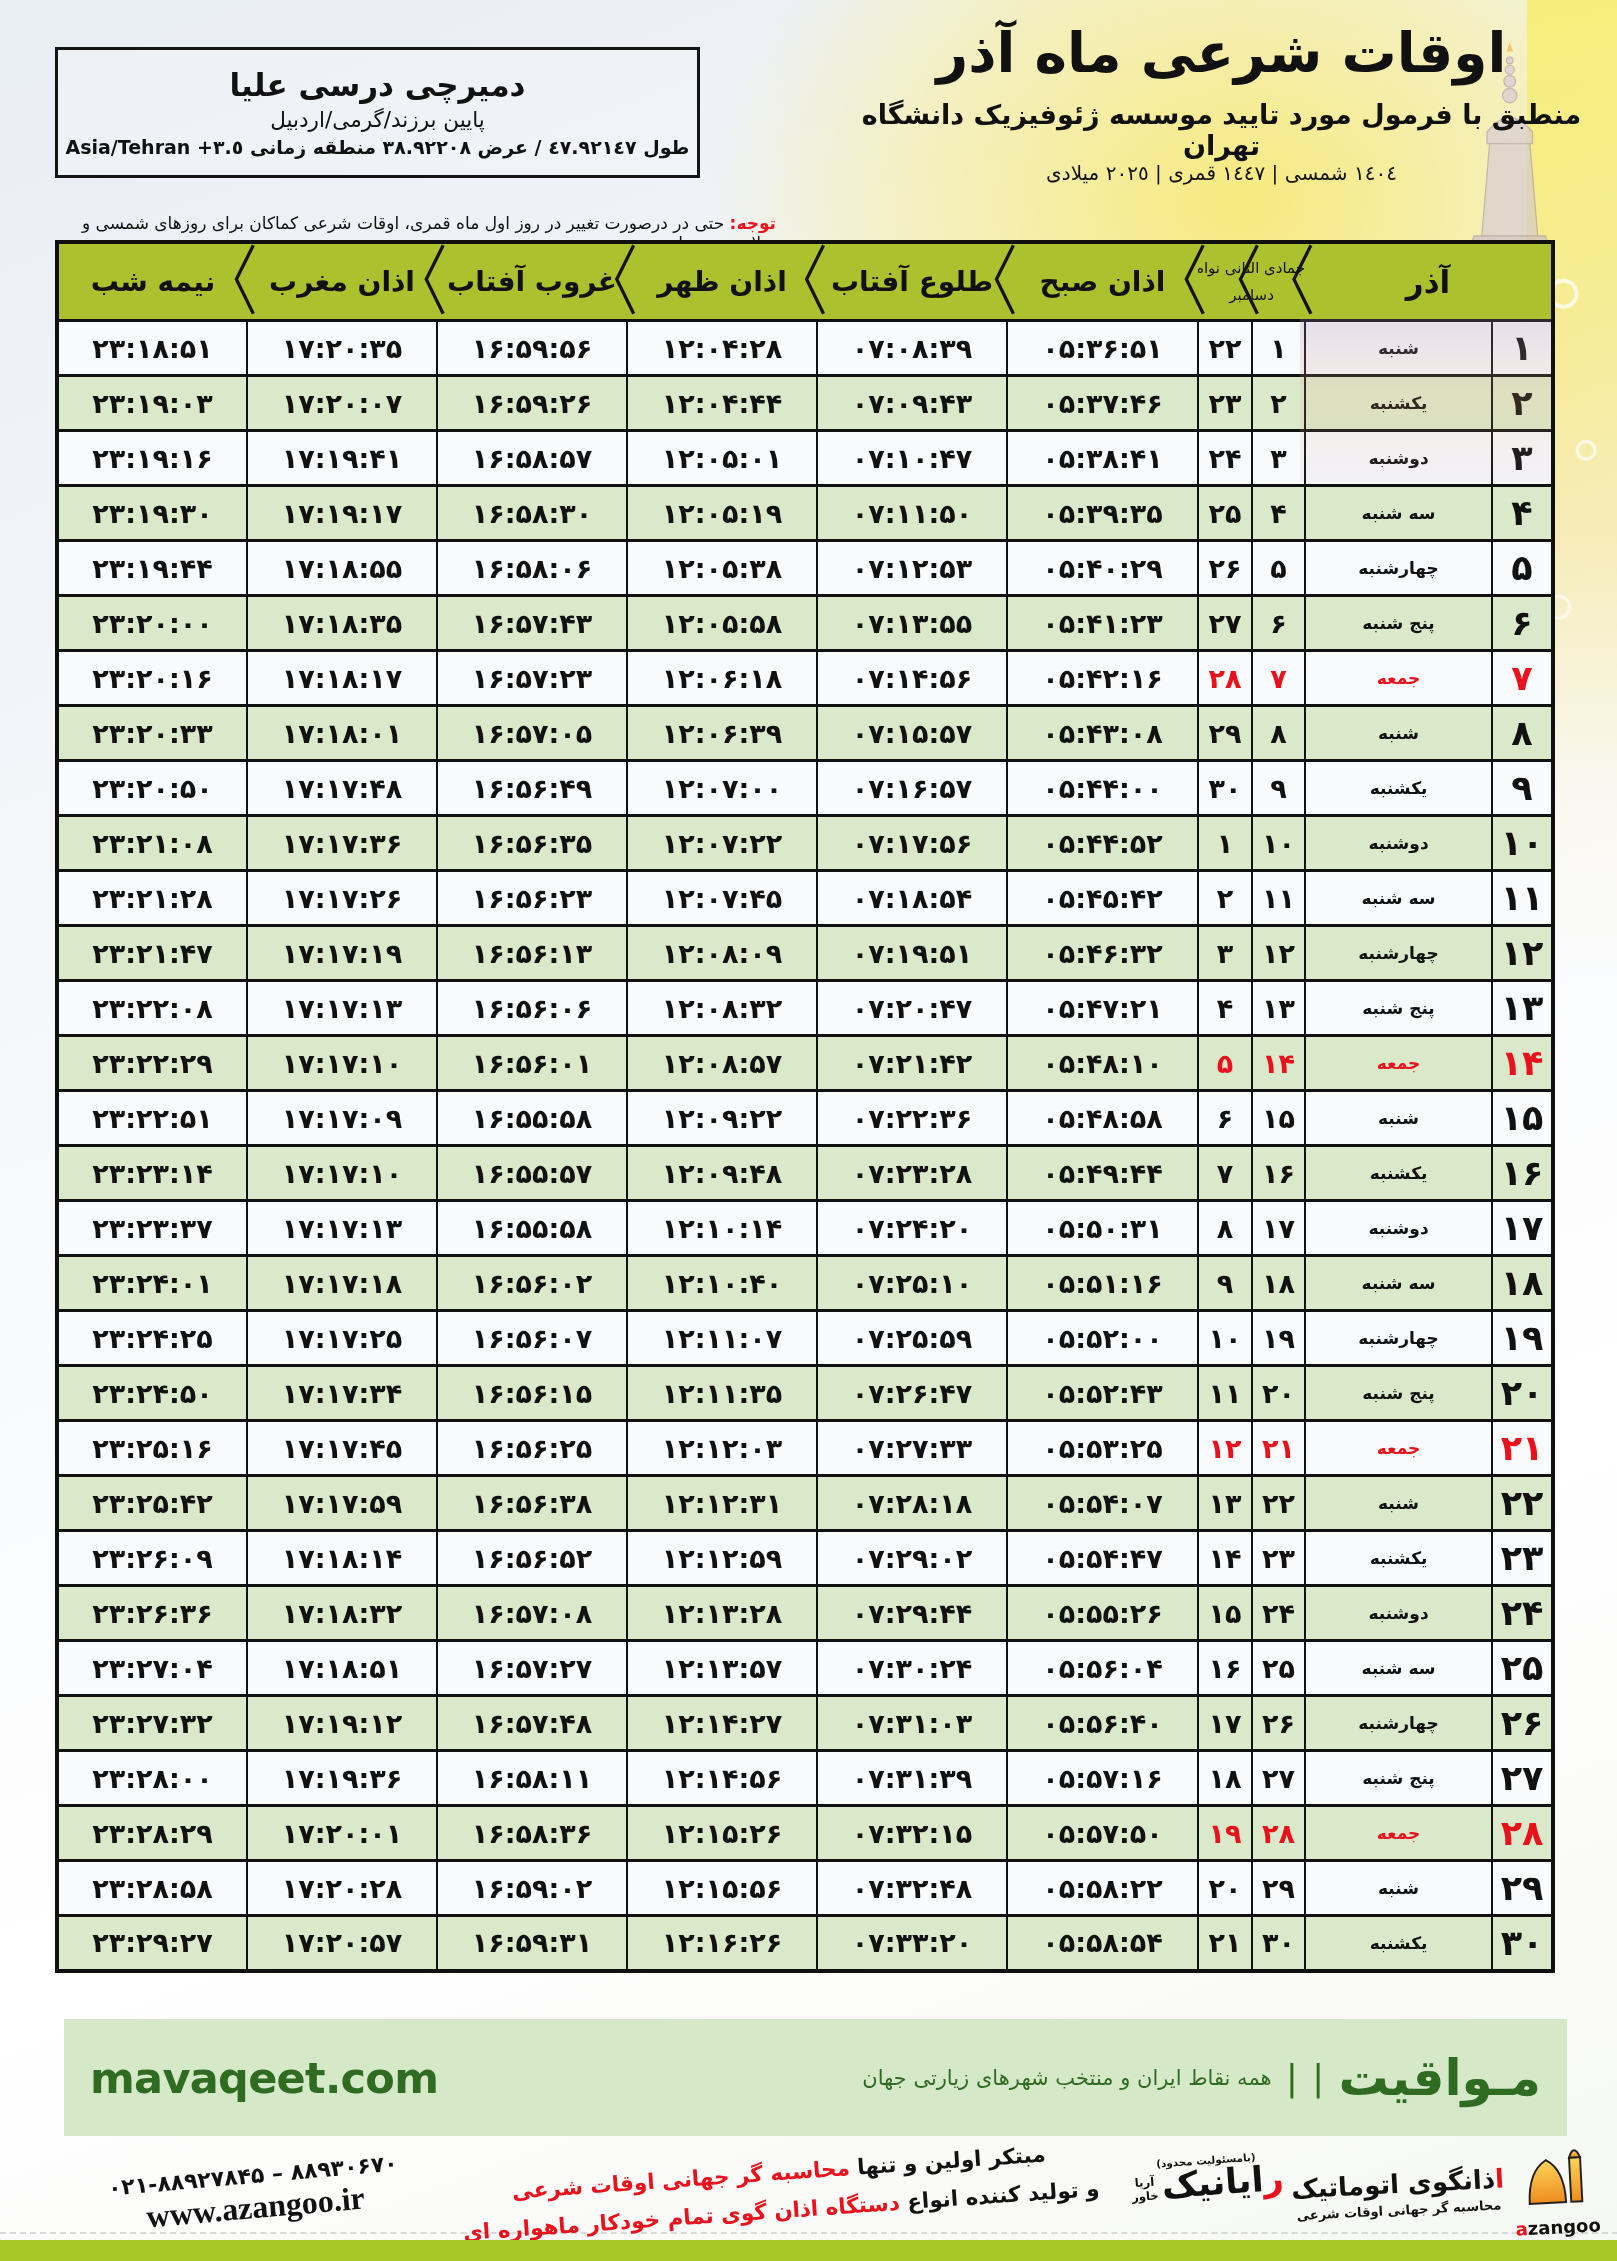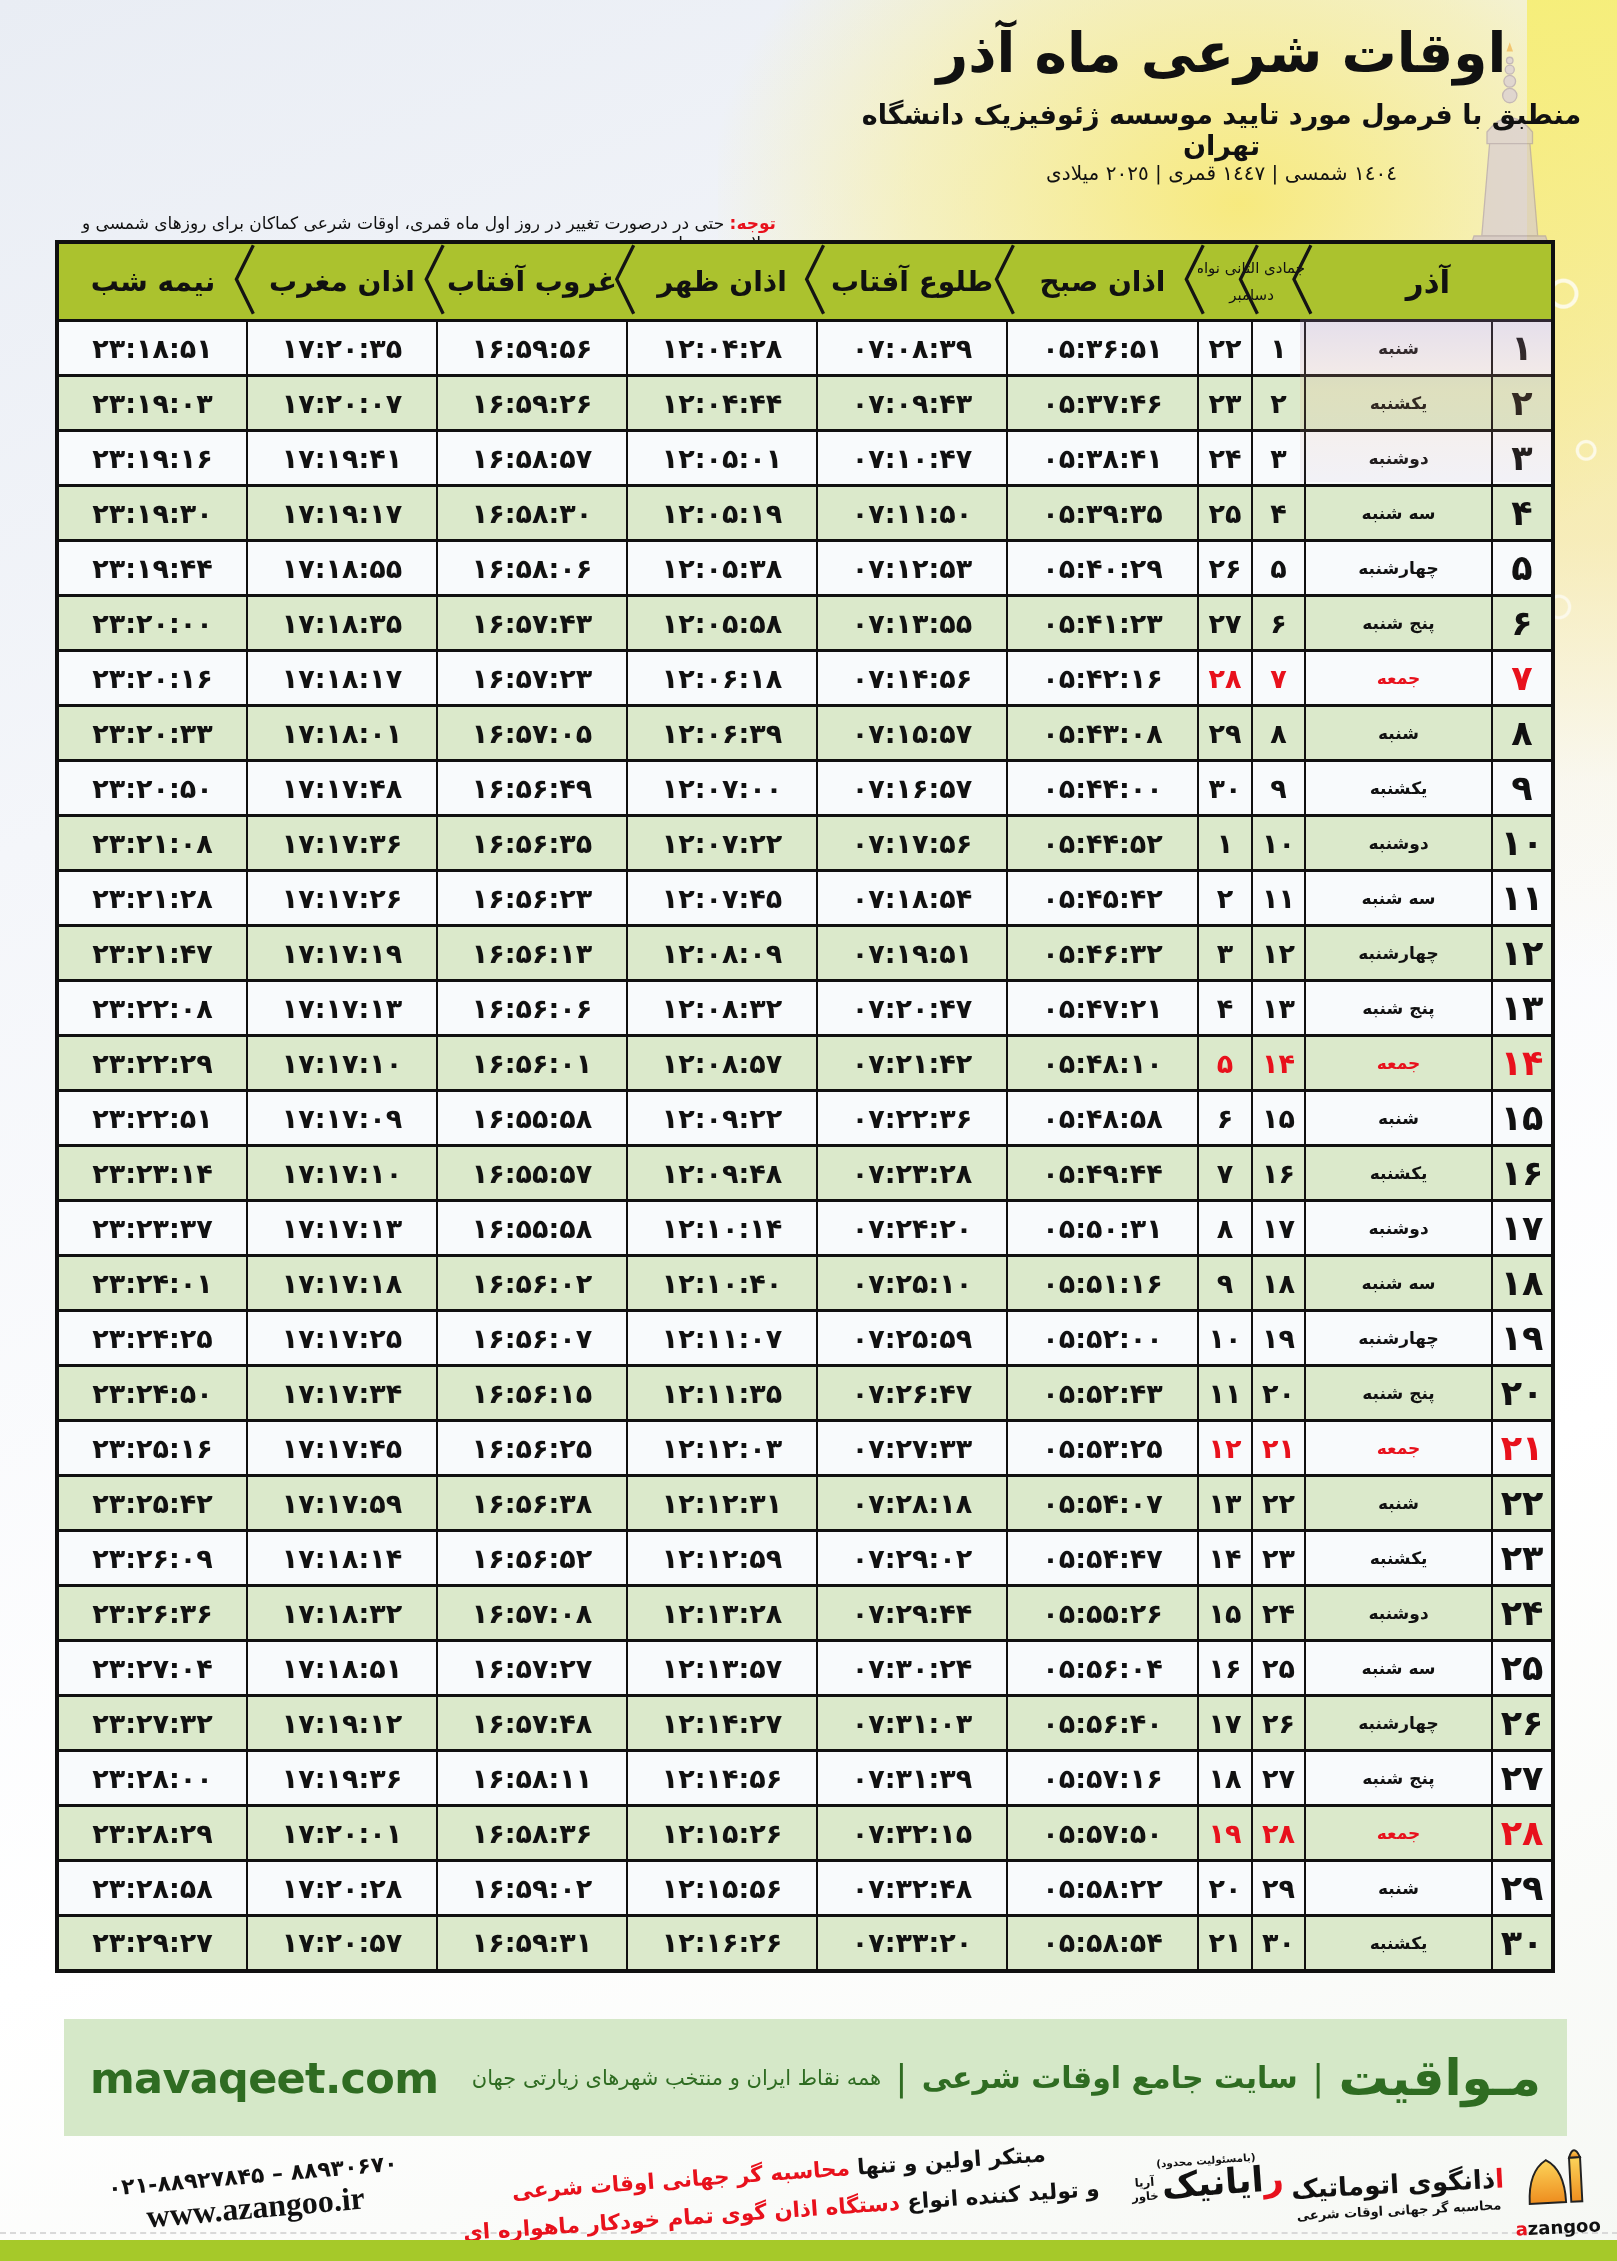--- a/index.html
+++ b/index.html
@@ -103,20 +103,28 @@
         <circle cx="75" cy="62" r="9"></circle>
         <circle cx="75" cy="84" r="11"></circle>
       <path d="M40 140 Q75 96 110 140 L110 158 L40 158 Z"></path>
       <path d="M44 158 L106 158 L118 300 L32 300 Z"></path>
       <path d="M20 300 L130 300 L140 330 L10 330 Z" fill="#c2b2d4"></path>
       <path d="M30 330 L120 330 L135 640 L15 640 Z"></path>
     </g>
     <path d="M75 2 L80 16 L70 16 Z" fill="#f0a32c"></path>
   </svg>
 
+  <div class="loc-box">
+    <div class="loc-title">دمیرچی درسی علیا</div>
+    <div class="loc-sub">پایین برزند/گرمی/اردبیل</div>
+    <div class="loc-coord">
+      <span>طول ٤٧.٩٢١٤٧ / عرض ٣٨.٩٢٢٠٨ منطقه زمانی</span>
+      <span class="tz">Asia/Tehran +٣.٥</span>
+    </div>
+  </div>
 
   <div class="hdr-right">
     <div class="main-title">اوقات شرعی ماه آذر</div>
     <div class="main-sub">منطبق با فرمول مورد تایید موسسه ژئوفیزیک دانشگاه تهران</div>
     <div class="main-dates">١٤٠٤ شمسی | ١٤٤٧ قمری | ٢٠٢٥ میلادی</div>
   </div>
 
   <div class="note">
     <span class="red">توجه:</span><span> حتی در درصورت تغییر در روز اول ماه قمری، اوقات شرعی کماکان برای روزهای شمسی و میلادی معتبر است.</span>
   </div>
@@ -525,21 +533,20 @@
         <polyline points="1925,8 1899,60 1925,113"></polyline>
       </g>
     </svg>
     <div class="bleed"></div>
   </div>
 
   <div class="fband">
     <div class="f-right">
       <span class="f-brand">مـواقیت</span>
       <span class="f-sep">|</span>
-      <span class="f-desc">سایت جامع اوقات شرعی</span>
       <span class="f-sep">|</span>
       <span class="f-cov">همه نقاط ایران و منتخب شهرهای زیارتی جهان</span>
     </div>
     <div class="f-domain">mavaqeet.com</div>
   </div>
 
   <div class="b-left">
     <div class="phone">۰۲۱-۸۸۹۲۷۸۴۵ – ۸۸۹۳۰۶۷۰</div>
     <div class="www">www.azangoo.ir</div>
   </div>

